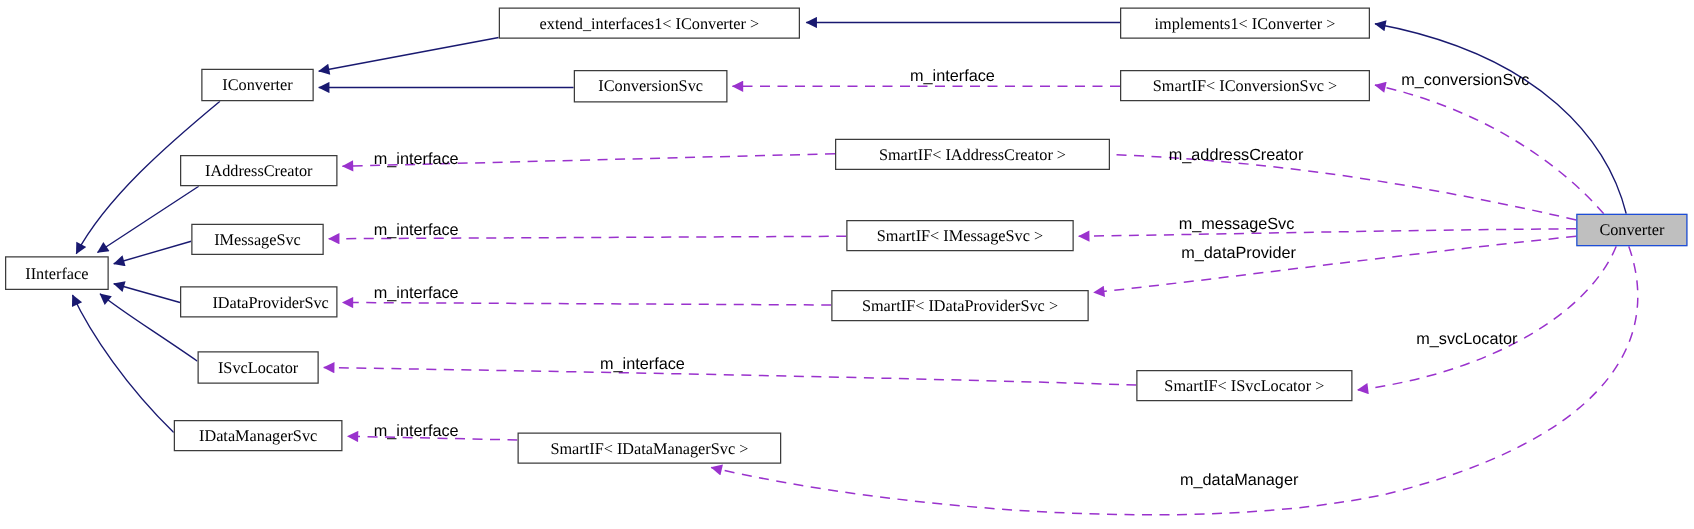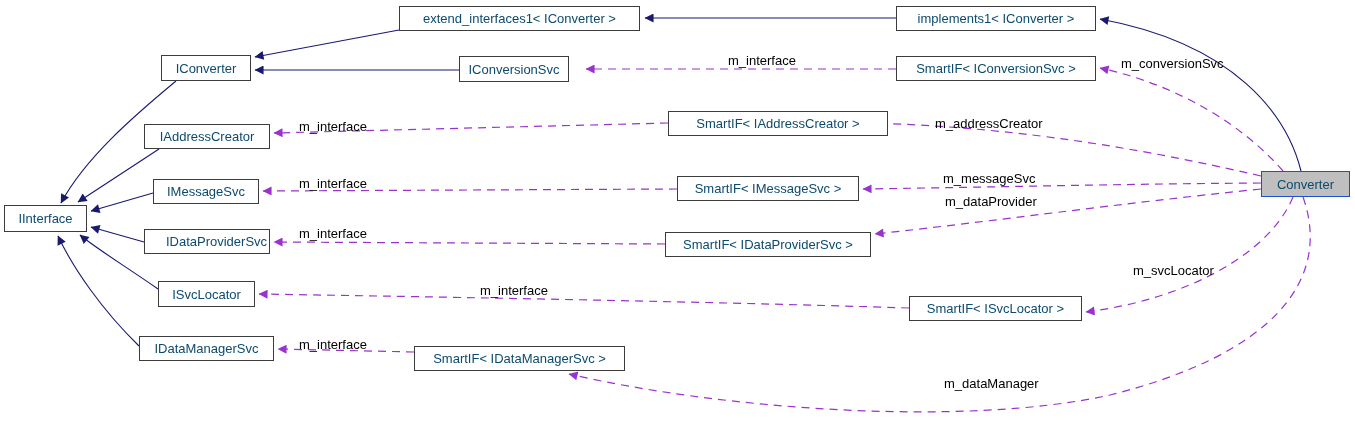--- a/index.html
+++ b/index.html
@@ -26,24 +26,25 @@
   }
   .node {
     position: absolute;
     box-sizing: border-box;
     background: #ffffff;
     border: 1px solid #3c3c3c;
     display: flex;
     align-items: center;
     justify-content: center;
     font-size: 13px;
-    color: #0c4a6e;
+    color: #000000;
     white-space: nowrap;
     cursor: pointer;
     z-index: 2;
+    font-family: Liberation Serif, serif;
   }
   .node.focus {
     background: #bfbfbf;
     border: 1px solid #1d4ed8;
     cursor: default;
   }
   .elabel {
     position: absolute;
     font-size: 13px;
     color: #000000;
@@ -98,21 +99,21 @@
     <path class="edge-usage" d="M1261,189 C1115,204 995,221 875,234" marker-end="url(#arrow-purple)"></path>
     <path class="edge-usage" d="M909,308 C690,301 380,296 259,294" marker-end="url(#arrow-purple)"></path>
     <path class="edge-usage" d="M1293,197 C1270,253 1188,299 1086,312" marker-end="url(#arrow-purple)"></path>
     <path class="edge-usage" d="M414,352 L278,349" marker-end="url(#arrow-purple)"></path>
     <path class="edge-usage" d="M1303,197 C1333,282 1270,355 1110,395 C960,428 715,408 569,374" marker-end="url(#arrow-purple)"></path>
   </svg>
 
   <div class="node" style="left:399px; top:6px;  width:241px; height:25px;">extend_interfaces1&lt; IConverter &gt;</div>
   <div class="node" style="left:896px; top:6px;  width:200px; height:25px;">implements1&lt; IConverter &gt;</div>
   <div class="node" style="left:161px; top:55px; width:90px;  height:26px;">IConverter</div>
-  <div class="node" style="left:459px; top:56px; width:110px; height:26px;text-align:right;">IConversionSvc</div>
+  <div class="node" style="left:459px; top:56px; width:123px; height:26px;text-align:right;">IConversionSvc</div>
   <div class="node" style="left:896px; top:56px; width:200px; height:25px;">SmartIF&lt; IConversionSvc &gt;</div>
   <div class="node" style="left:144px; top:124px; width:126px; height:25px;">IAddressCreator</div>
   <div class="node" style="left:668px; top:111px; width:220px; height:25px;">SmartIF&lt; IAddressCreator &gt;</div>
   <div class="node" style="left:677px; top:176px; width:182px; height:25px;">SmartIF&lt; IMessageSvc &gt;</div>
   <div class="node" style="left:153px; top:179px; width:106px; height:25px;">IMessageSvc</div>
   <div class="node" style="left:4px;  top:205px; width:83px;  height:27px;">IInterface</div>
   <div class="node" style="left:144px; top:229px; width:126px; height:25px;padding-left:19px;">IDataProviderSvc</div>
   <div class="node" style="left:665px; top:232px; width:206px; height:25px;">SmartIF&lt; IDataProviderSvc &gt;</div>
   <div class="node" style="left:158px; top:281px; width:97px;  height:26px;">ISvcLocator</div>
   <div class="node" style="left:909px; top:296px; width:173px; height:25px;">SmartIF&lt; ISvcLocator &gt;</div>

